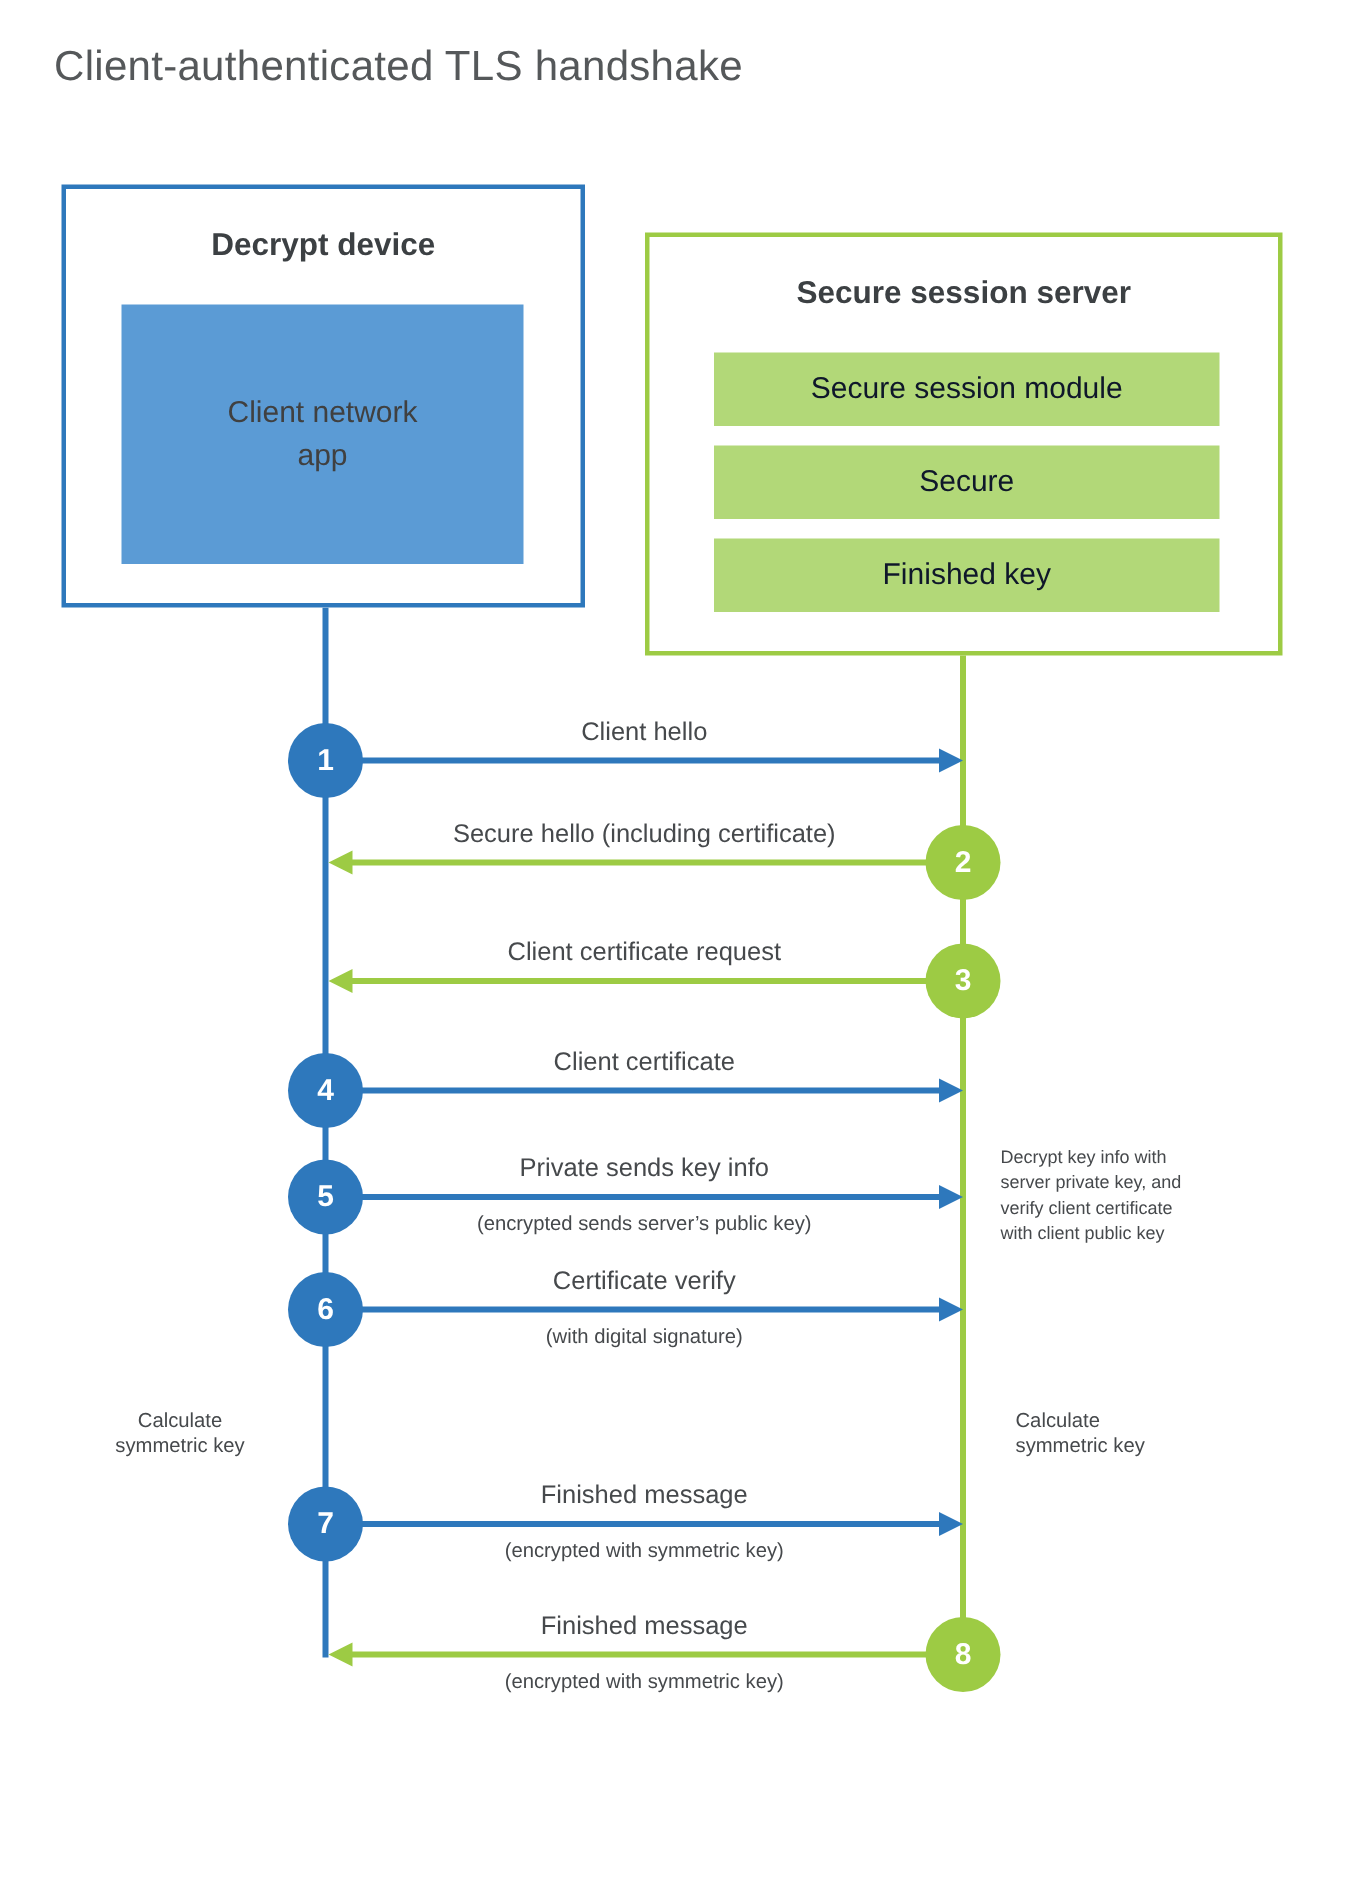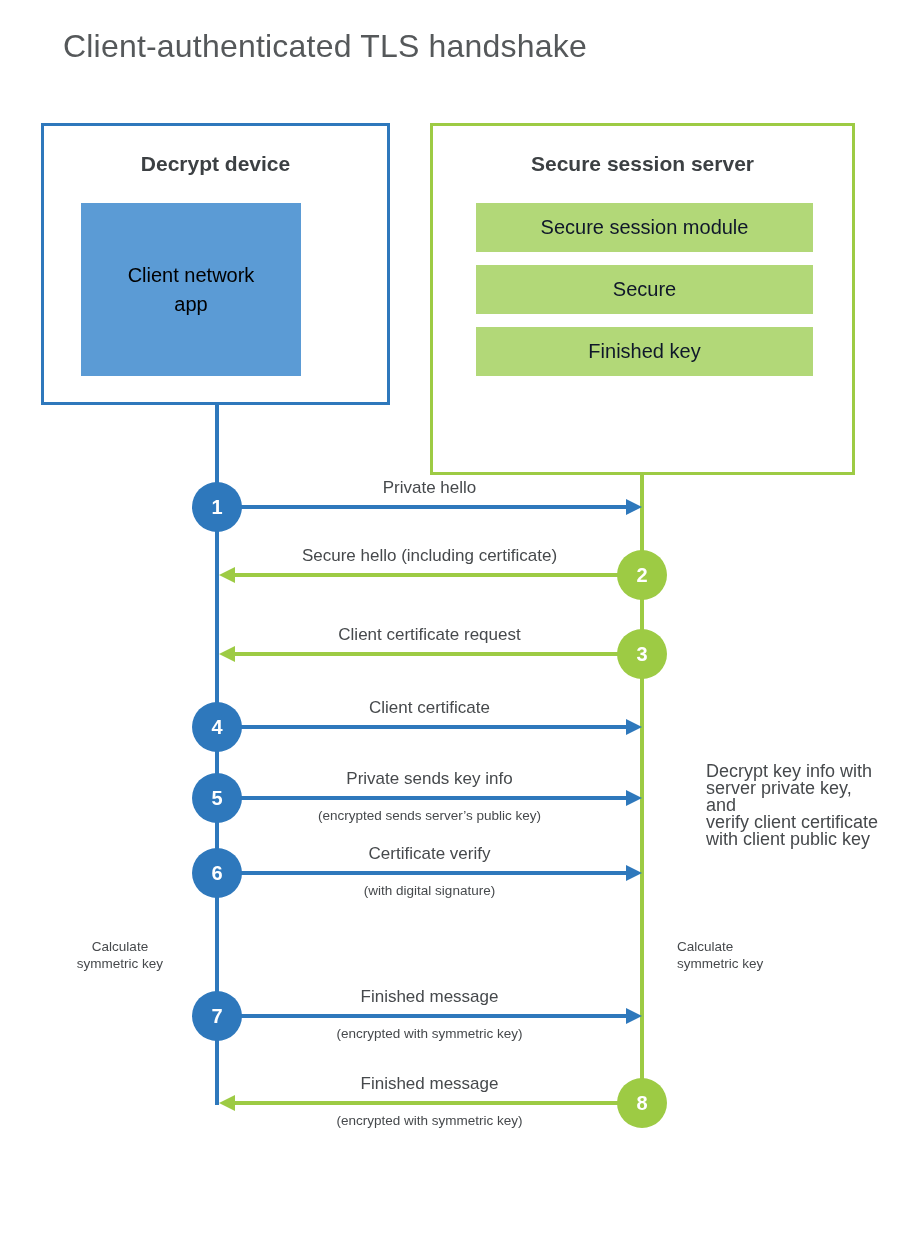--- a/index.html
+++ b/index.html
@@ -9,30 +9,30 @@
     --server-green-fill:#B2D878;
     --heading-text:#3C4043;
     --body-text:#46494C;
     --title-text:#55585A;
   }
   *{box-sizing:border-box;margin:0;padding:0;}
   html,body{background:#fff;}
   body{font-family:"Liberation Sans", sans-serif;}
   .canvas{position:relative;width:900px;height:1256px;background:#fff;overflow:hidden;}
 
-  .page-title{position:absolute;left:36px;top:28px;font-size:32px;font-weight:300;
-    color:var(--title-text);letter-spacing:.2px;margin-left:27px;}
+  .page-title{position:absolute;left:36px;top:28px;font-size:28px;font-weight:300;
+    color:var(--title-text);letter-spacing:.2px;}
 
   .outer-box{position:absolute;top:123px;background:#fff;z-index:2;}
   .outer-box.client{left:41px;width:349px;height:282px;border:3px solid var(--client-blue);}
-  .outer-box.server{left:430px;width:425px;height:352px;border:3px solid var(--server-green);}
+  .outer-box.server{left:430px;width:425px;height:282px;border:3px solid var(--server-green);margin-top:32px;}
   .box-title{margin-top:26px;text-align:center;font-size:21px;font-weight:bold;color:var(--heading-text);}
 
-  .app-box{position:absolute;left:37px;top:77px;width:220px;height:173px;
-    background:var(--client-blue-fill);color:#000000;font-size:20px;line-height:1.45;
+  .app-box{position:absolute;left:37px;top:77px;width:268px;height:173px;
+    background:var(--client-blue-fill);color:#404040;font-size:20px;line-height:1.45;
     display:flex;align-items:center;justify-content:center;text-align:center;white-space:pre-line;}
 
   .server-modules{position:absolute;left:43px;top:77px;width:337px;
     display:flex;flex-direction:column;gap:13px;}
   .server-bar{height:49px;background:var(--server-green-fill);color:#0f172a;font-size:20px;
     display:flex;align-items:center;justify-content:center;}
 
   .lifeline{position:absolute;top:405px;width:4px;z-index:1;}
   .lifeline.blue{left:215px;height:700px;background:var(--client-blue);}
   .lifeline.green{left:640px;height:698px;background:var(--server-green);}
@@ -49,22 +49,22 @@
     color:#fff;font-size:20px;font-weight:bold;
     display:flex;align-items:center;justify-content:center;}
   .step-circle.blue{background:var(--client-blue);}
   .step-circle.green{background:var(--server-green);}
 
   .step-label{position:absolute;left:217px;width:425px;text-align:center;
     font-size:17px;color:var(--body-text);z-index:2;}
   .step-sub{position:absolute;left:217px;width:425px;text-align:center;
     font-size:13.5px;color:var(--body-text);z-index:2;}
 
-  .decrypt-note{position:absolute;left:706px;top:763px;width:180px;
-    font-size:18px;line-height:17px;color:var(--body-text);white-space:pre-line;}
+  .decrypt-note{position:absolute;left:667px;top:763px;width:180px;
+    font-size:12px;line-height:17px;color:var(--body-text);white-space:pre-line;}
   .calc{position:absolute;top:938px;font-size:13.5px;line-height:17px;
     color:var(--body-text);white-space:pre-line;}
   .calc.left{left:40px;width:160px;text-align:center;}
   .calc.right{left:677px;text-align:left;}
 </style>
 </head>
 <body>
 
 <div class="canvas">
 
@@ -85,21 +85,21 @@
       </div>
   </div>
 
   <div class="lifeline blue"></div>
   <div class="lifeline green"></div>
 
   <div id="steps">
       <div class="arrow-line blue" style="top: 505px; left: 217px; width: 409px;"></div>
       <div class="arrow-head right" style="top: 499px; left: 626px;"></div>
       <div class="step-circle blue" style="left: 192px; top: 482px;">1</div>
-      <div class="step-label" style="top: 478px;">Private hello</div>
+      <div class="step-label" style="top: 478px;">Client hello</div>
       <div class="arrow-line green" style="top: 573px; left: 234px; width: 408px;"></div>
       <div class="arrow-head left" style="top: 567px; left: 219px;"></div>
       <div class="step-circle green" style="left: 617px; top: 550px;">2</div>
       <div class="step-label" style="top: 546px;">Secure hello (including certificate)</div>
       <div class="arrow-line green" style="top: 652px; left: 234px; width: 408px;"></div>
       <div class="arrow-head left" style="top: 646px; left: 219px;"></div>
       <div class="step-circle green" style="left: 617px; top: 629px;">3</div>
       <div class="step-label" style="top: 625px;">Client certificate request</div>
       <div class="arrow-line blue" style="top: 725px; left: 217px; width: 409px;"></div>
       <div class="arrow-head right" style="top: 719px; left: 626px;"></div>

